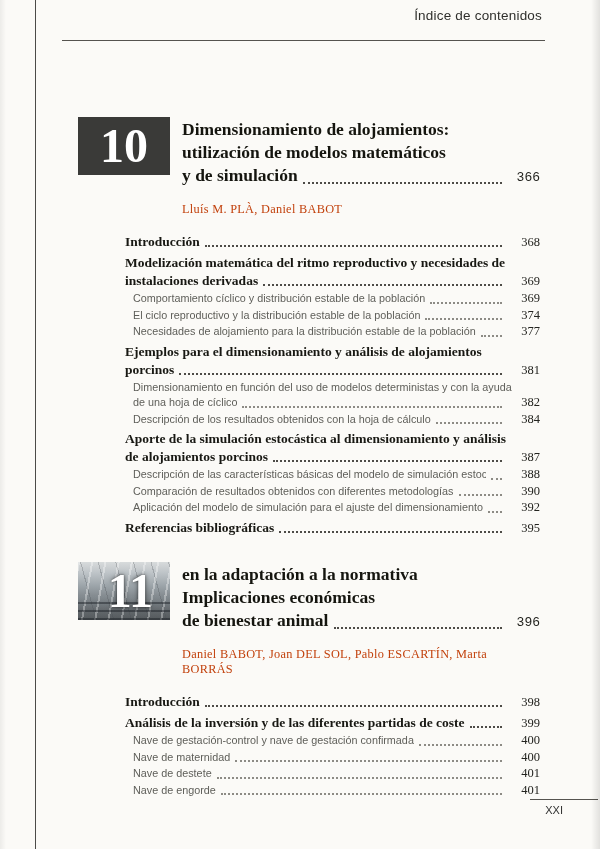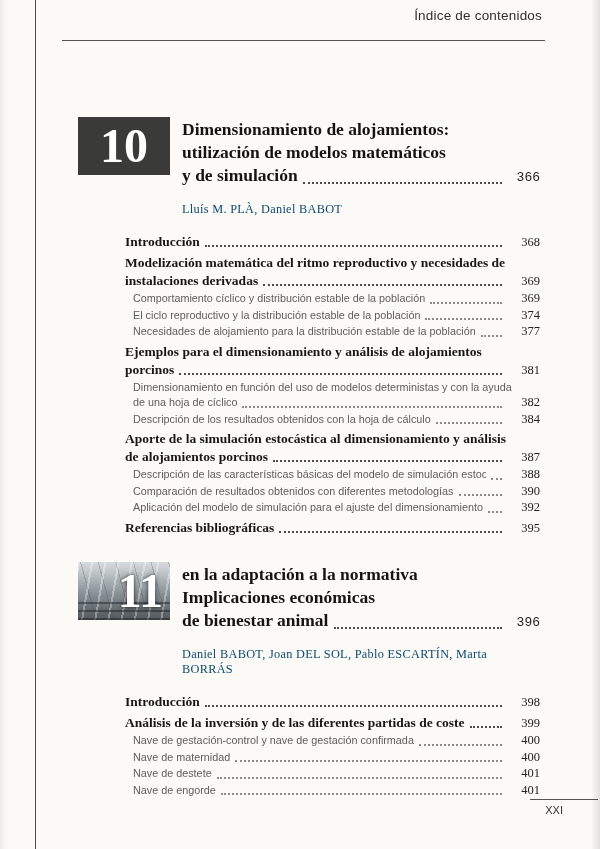--- a/index.html
+++ b/index.html
@@ -46,29 +46,29 @@
       linear-gradient(180deg,#d8dbdc 0%,#bcc2c6 20%,#9ba3a8 42%,#7f868b 62%,#5f6468 82%,#4c5053 100%);
   }
   .tile.photo::before { content:''; position:absolute; inset:0;
     background:
       repeating-linear-gradient(100deg, rgba(255,255,255,0.35) 0 2px, rgba(0,0,0,0) 2px 13px),
       repeating-linear-gradient(75deg, rgba(60,65,70,0.25) 0 1px, rgba(0,0,0,0) 1px 17px);
   }
   .tile.photo::after { content:''; position:absolute; left:0; right:0; bottom:0; height:42%;
     background:repeating-linear-gradient(0deg, rgba(35,40,46,0.5) 0 2px, rgba(140,150,155,0.12) 2px 8px);
   }
-  .tile.photo .num { justify-content:flex-end; padding-right:7px; z-index:2;
+  .tile.photo .num { justify-content:flex-end; padding-right:17px; z-index:2;
     text-shadow:0 0 5px rgba(0,0,0,0.55), 0 0 2px rgba(0,0,0,0.45); }
 
   .title-block { flex:1; margin-left:12px; padding-top:1px; }
   .title-line { display:flex; align-items:baseline; font-weight:bold; font-size:17.5px;
     line-height:23px; color:#15150f; }
   .title-line .pg { font-weight:normal; font-size:13px;font-family:Liberation Mono, monospace; }
 
-  .authors { margin-left:104px; margin-top:13px; font-size:12.3px; color:#0c4a6e; letter-spacing:0.3px; }
+  .authors { margin-left:104px; margin-top:13px; font-size:12.3px; color:#c2410c; letter-spacing:0.3px; }
 
   .entries { margin-left:47px; margin-top:16px; }
   .entry.main { font-family:"Liberation Serif", serif; font-weight:bold; font-size:13.5px;
     color:#181813; margin-top:3px; }
   .entry.main .line { line-height:18px; }
   .entry.sub { font-family:"Liberation Sans", sans-serif; font-weight:normal; font-size:10.8px;
     color:#5e5e59; margin-left:8px; margin-top:1px; }
   .entry.sub .line { line-height:15.5px; }
 
   .line { display:flex; align-items:baseline; }

